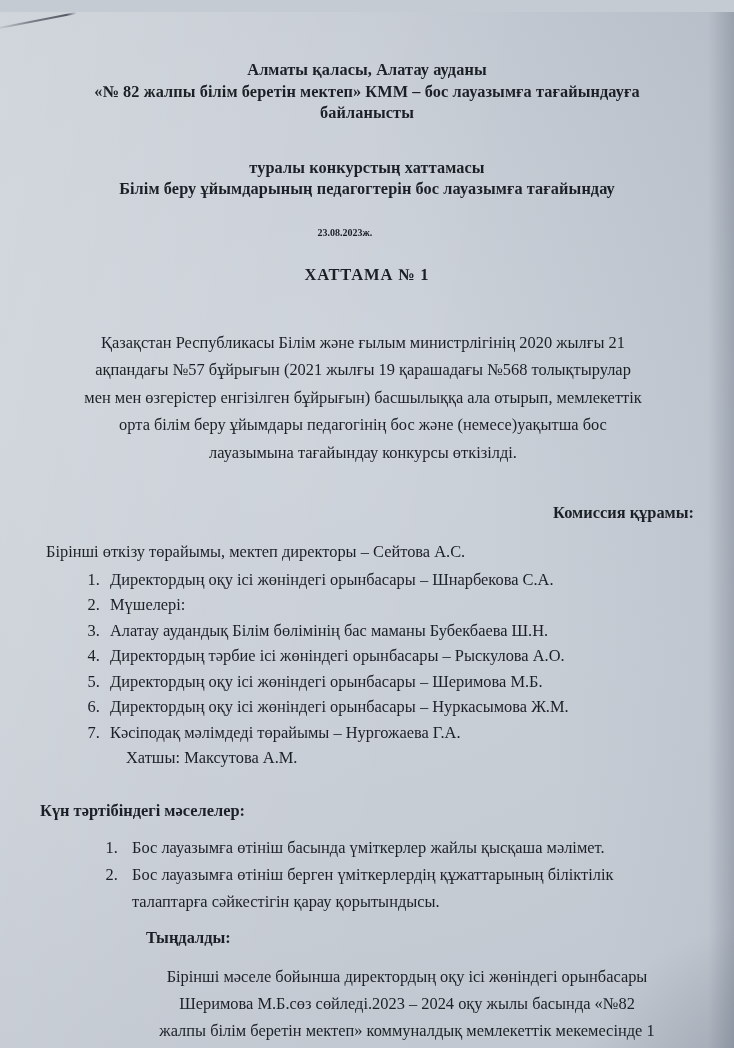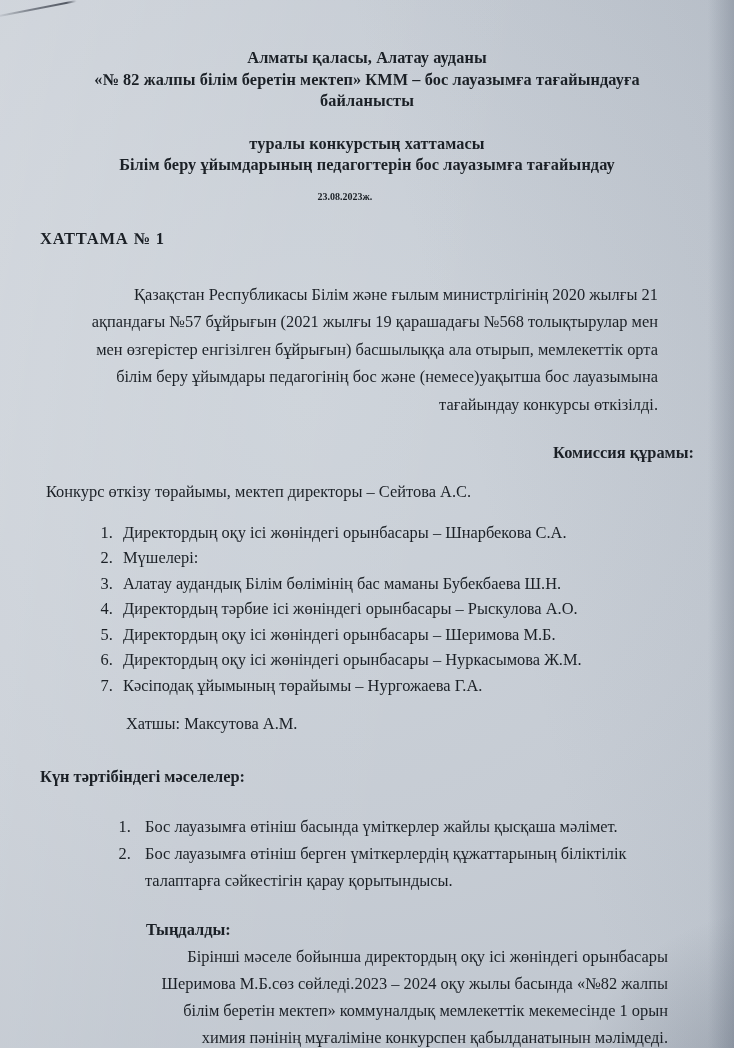--- a/index.html
+++ b/index.html
@@ -69,21 +69,21 @@
     filter: blur(0.4px);
   }
 
   
   #content {
     position: relative;
     z-index: 3;
     padding: 0 40px;
   }
 
-  .tblock { margin: 0; }
+  .tblock { margin: 12px; }
 
   .hdr {
     text-align: center;
     font-weight: bold;
     font-size: 16.3px;
     line-height: 21.5px;
     letter-spacing: 0.1px;
   }
   #title-block { padding-top: 47px; }
   #subject-block {
@@ -91,31 +91,31 @@
   }
   #date-line {
     text-align: center;
     font-weight: bold;
     font-size: 10px;
     line-height: 21px;
     padding-top: 10px;
     padding-right: 44px;
   }
   #doc-no {
-    text-align: left;
+    text-align: center;
     font-weight: bold;
     font-size: 16.5px;
     letter-spacing: 0.8px;
     padding-top: 22px;
   }
 
   .body-p {
     font-size: 16.4px;
     line-height: 27.5px;
-    text-align: right;
+    text-align: center;
   }
   #intro-para {
     padding-top: 32px;
     padding-left: 28px;
     padding-right: 36px;
   }
 
   .sec-head {
     font-weight: bold;
     font-size: 16.4px;
@@ -123,21 +123,21 @@
   }
   #commission-head { padding-top: 22px; text-align: right; }
 
   #commission-lead {
     padding-top: 13px;
     padding-left: 6px;
   }
   #commission-lead .ln { line-height: 25.5px; font-size: 16.4px; }
 
   ol.numlist {
-    margin: 13px;
+    margin: 0;
     padding: 0 0 0 64px;
     font-size: 16.4px;
     line-height: 25.5px;
   }
   ol.numlist li { padding-left: 6px; }
 
   #members-list { padding-top: 2px; }
 
   .sub-line {
     font-size: 16.4px;
@@ -198,31 +198,31 @@
 
     <div id="date-line">23.08.2023ж.</div>
 
     <div id="doc-no">ХАТТАМА № 1</div>
 
     <p id="intro-para" class="body-p tblock">Қазақстан Республикасы Білім және ғылым министрлігінің 2020 жылғы 21 ақпандағы №57 бұйрығын (2021 жылғы 19 қарашадағы №568 толықтырулар мен мен өзгерістер енгізілген бұйрығын) басшылыққа ала отырып, мемлекеттік орта білім беру ұйымдары педагогінің бос және (немесе)уақытша бос лауазымына  тағайындау конкурсы өткізілді.</p>
 
     <div id="commission-head" class="sec-head">Комиссия құрамы:</div>
 
     <div id="commission-lead">
-      <div class="ln">Конкурс өткізу төрайымы, мектеп директоры – Сейтова А.С.</div>
+      <div class="ln">Бірінші өткізу төрайымы, мектеп директоры – Сейтова А.С.</div>
     </div>
 
     <ol class="numlist" id="members-list">
       <li>Директордың оқу ісі жөніндегі орынбасары – Шнарбекова С.А.</li>
       <li>Мүшелері:</li>
       <li>Алатау аудандық Білім бөлімінің бас маманы Бубекбаева Ш.Н.</li>
       <li>Директордың тәрбие  ісі жөніндегі орынбасары – Рыскулова А.О.</li>
       <li>Директордың оқу ісі жөніндегі орынбасары – Шеримова М.Б.</li>
       <li>Директордың оқу ісі жөніндегі орынбасары – Нуркасымова Ж.М.</li>
-      <li>Кәсіподақ ұйымының төрайымы – Нургожаева Г.А.</li>
+      <li>Кәсіподақ мәлімдеді төрайымы – Нургожаева Г.А.</li>
     </ol>
 
     <div class="sub-line">Хатшы: Максутова А.М.</div>
 
     <div id="agenda-head" class="sec-head">Күн тәртібіндегі мәселелер:</div>
 
     <ol class="numlist" id="agenda-list">
       <li>Бос  лауазымға өтініш басында үміткерлер жайлы қысқаша мәлімет.</li>
       <li>Бос  лауазымға өтініш берген үміткерлердің құжаттарының біліктілік талаптарға сәйкестігін қарау қорытындысы.</li>
     </ol>

